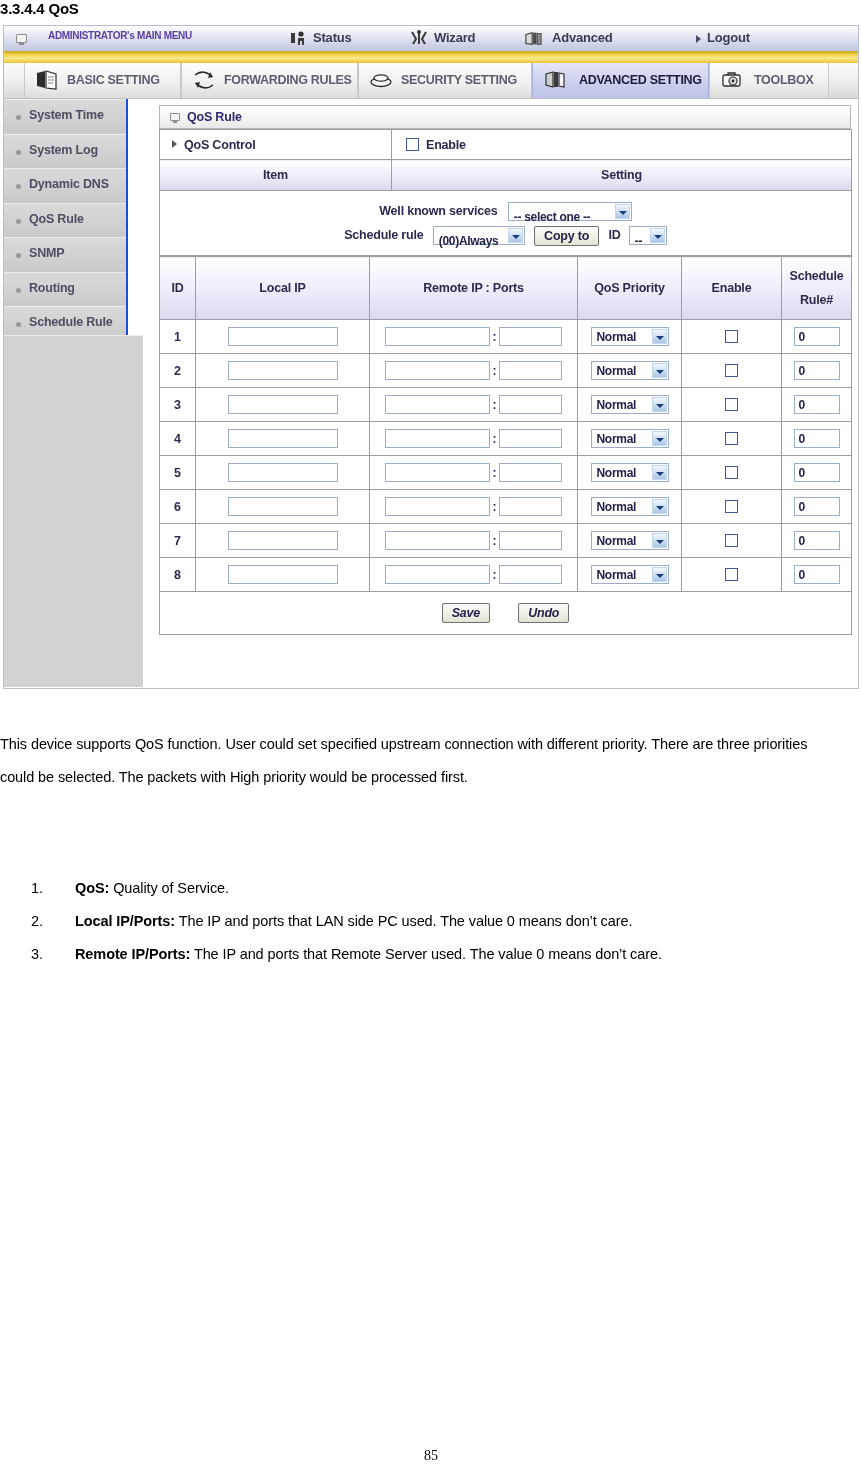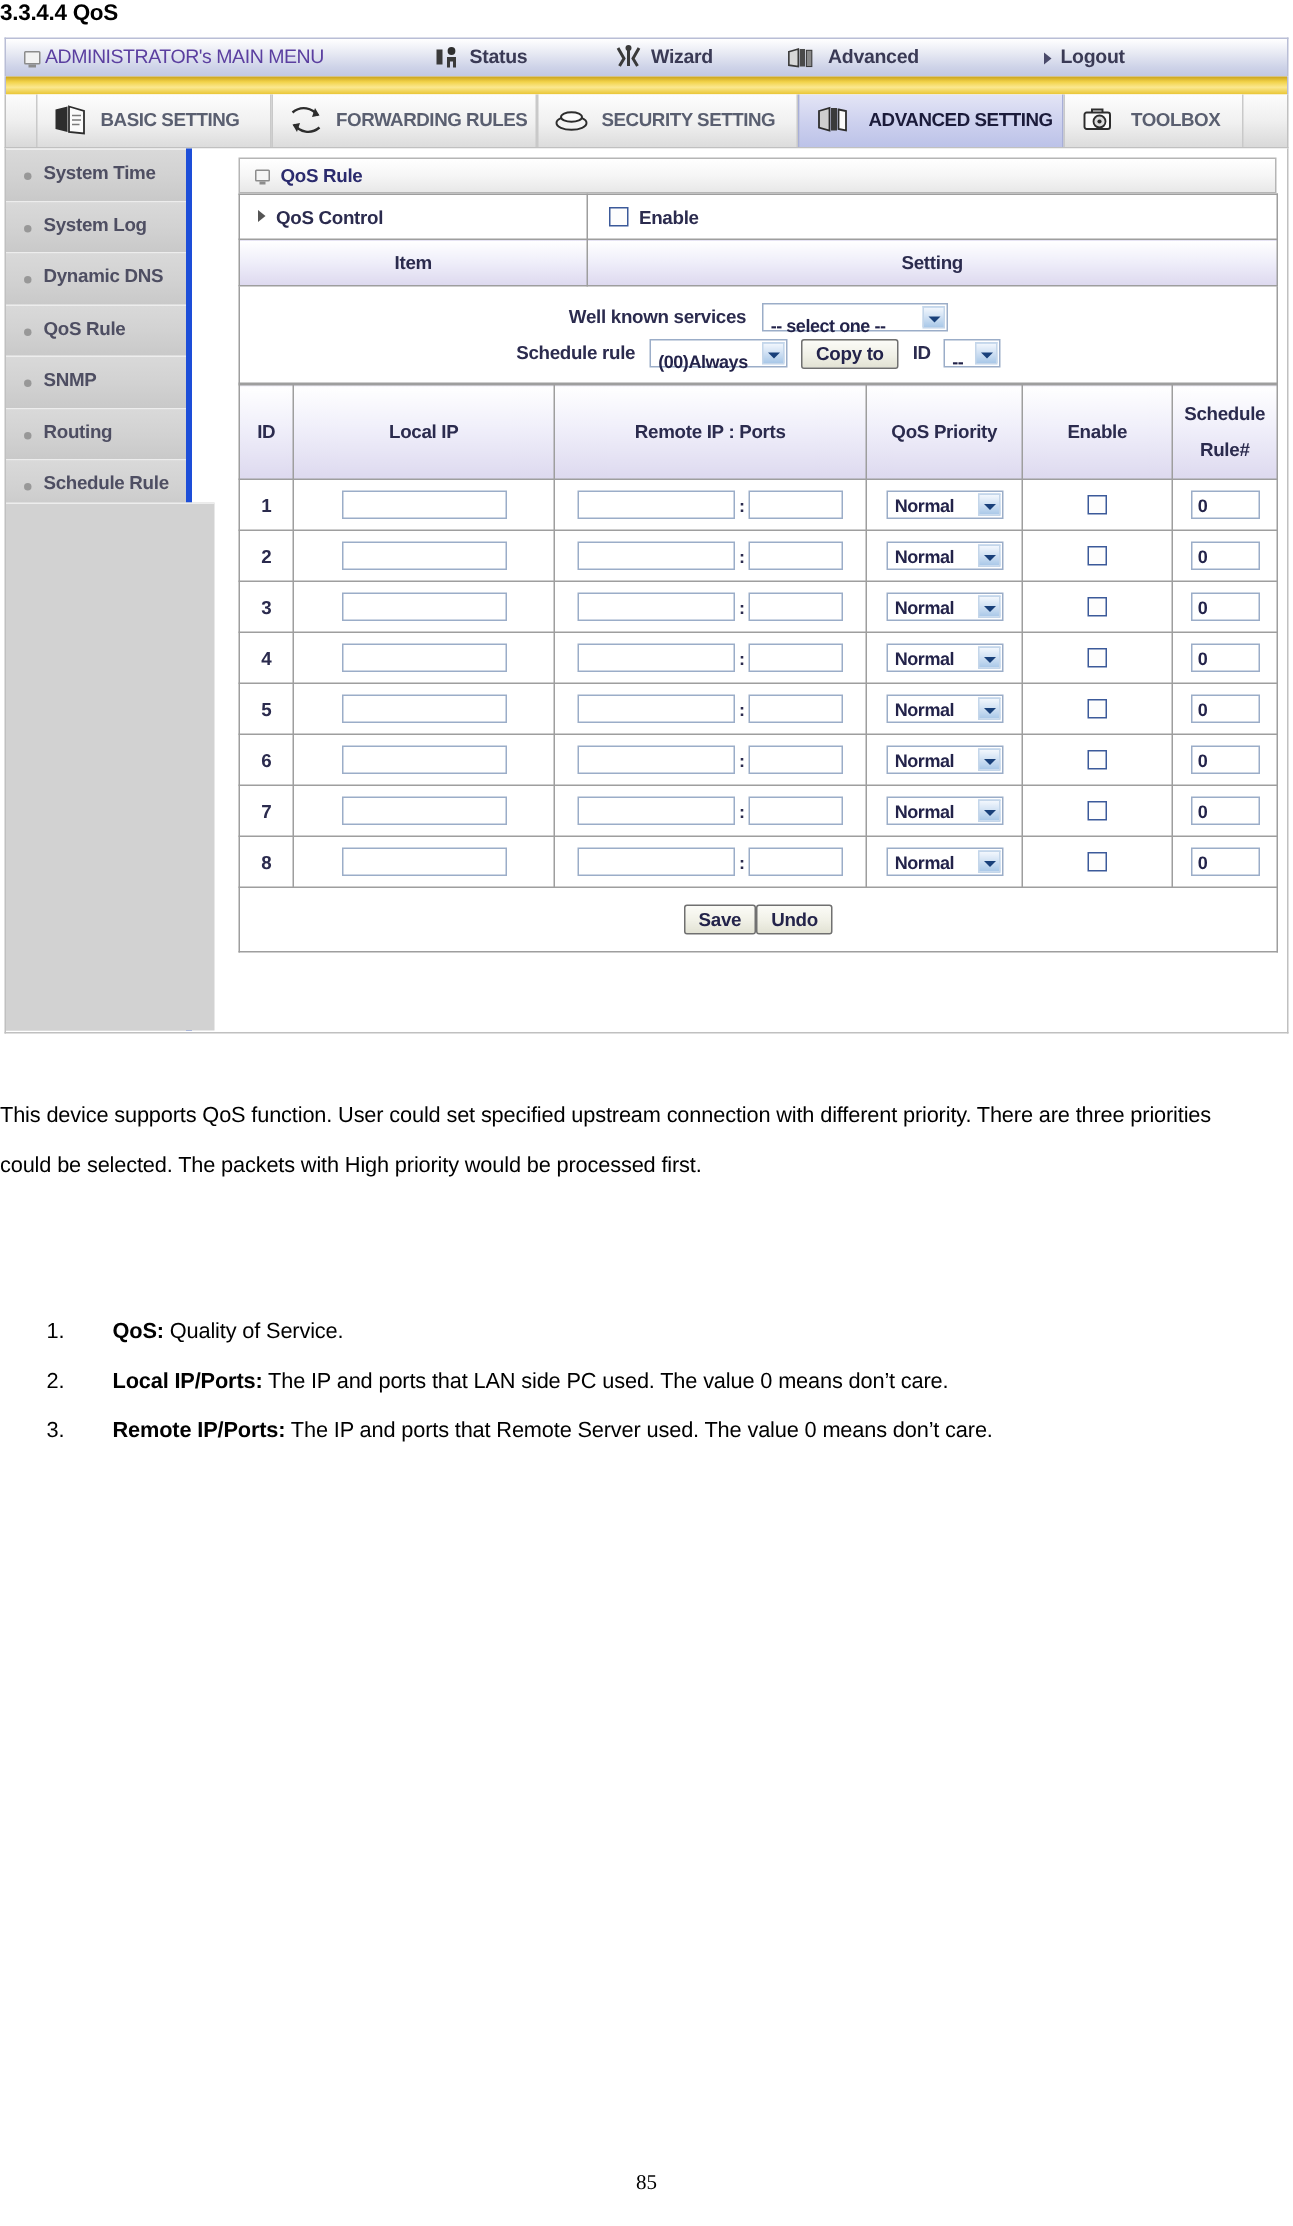--- a/index.html
+++ b/index.html
@@ -43,24 +43,24 @@
     top: 0px;
     width: 856px;
     height: 26px;
     background: linear-gradient(to bottom, #ffffff 0%, #e9ebf4 35%, #ced3e8 75%, #c2c8e2 100%);
     border: 1px solid #b9bed6;
     border-bottom: none;
     box-sizing: border-box;
   }
   .admin-title {
     position: absolute;
-    left: 26px;
+    left: 44px;
     top: 4px;
-    font-size: 13px;
-    font-weight: normal;
+    font-size: 10px;
+    font-weight: bold;
     color: #5b3fa0;
     letter-spacing: -0.3px;
     white-space: nowrap;
   }
   .admin-monitor-icon {
     position: absolute;
     left: 12px;
     top: 8px;
     width: 11px;
     height: 9px;
@@ -161,21 +161,21 @@
     border-top: none;
     box-sizing: border-box;
   }
   .sidebar {
     position: absolute;
     left: 0px;
     top: 0px;
     width: 124px;
     height: 588px;
     background: #d2d2d2;
-    border-right: 4px solid #1d4ed8;
+    border-right: 2px solid #1d4ed8;
     box-sizing: border-box;
   }
   .side-item {
     position: relative;
     height: 33.5px;
     border-bottom: 1px solid #ededed;
     background: linear-gradient(to bottom, #d9d9d9 0%, #d2d2d2 50%, #c9c9c9 100%);
   }
   .side-item:first-child { border-top: 1px solid #ededed; }
   .side-bullet {
@@ -418,21 +418,21 @@
     color: #2b2b4e;
     margin: 0 3px;
     vertical-align: middle;
   }
   .footer-cell {
     height: 42px;
     text-align: center;
     vertical-align: middle;
     background: #ffffff;
   }
-  .footer-cell .btn { margin: 0 0; }
+  .footer-cell .btn { margin: 0 14px; font-style: italic; }
 
   
   .prose {
     position: absolute;
     left: 0px;
     width: 845px;
     font-size: 14.5px;
     line-height: 33px;
     color: #000;
     letter-spacing: -0.1px;

